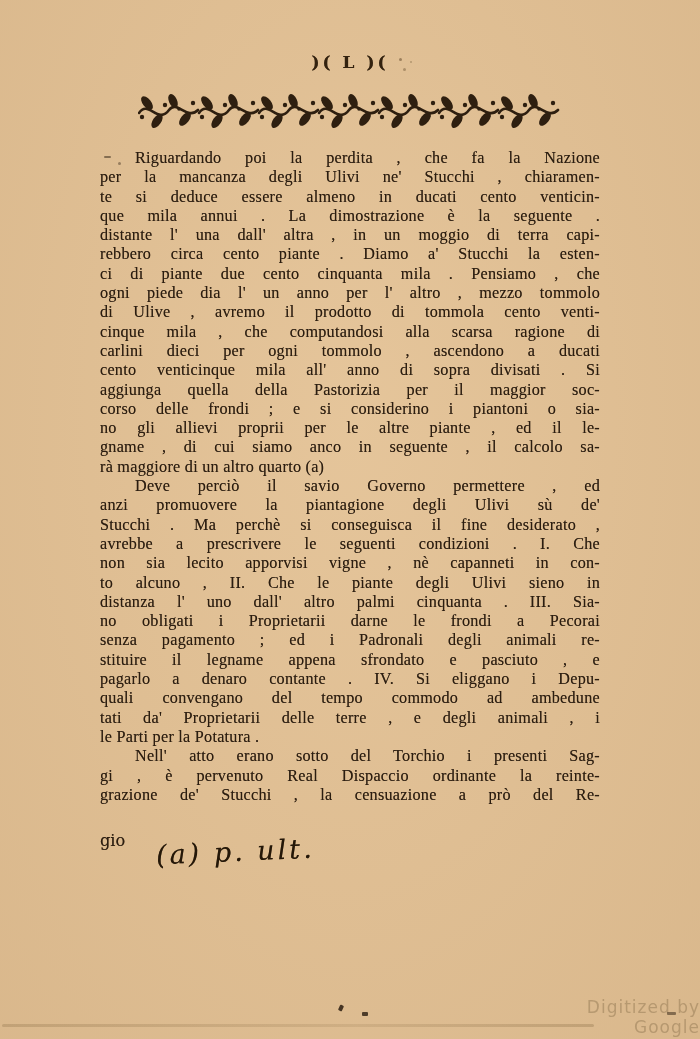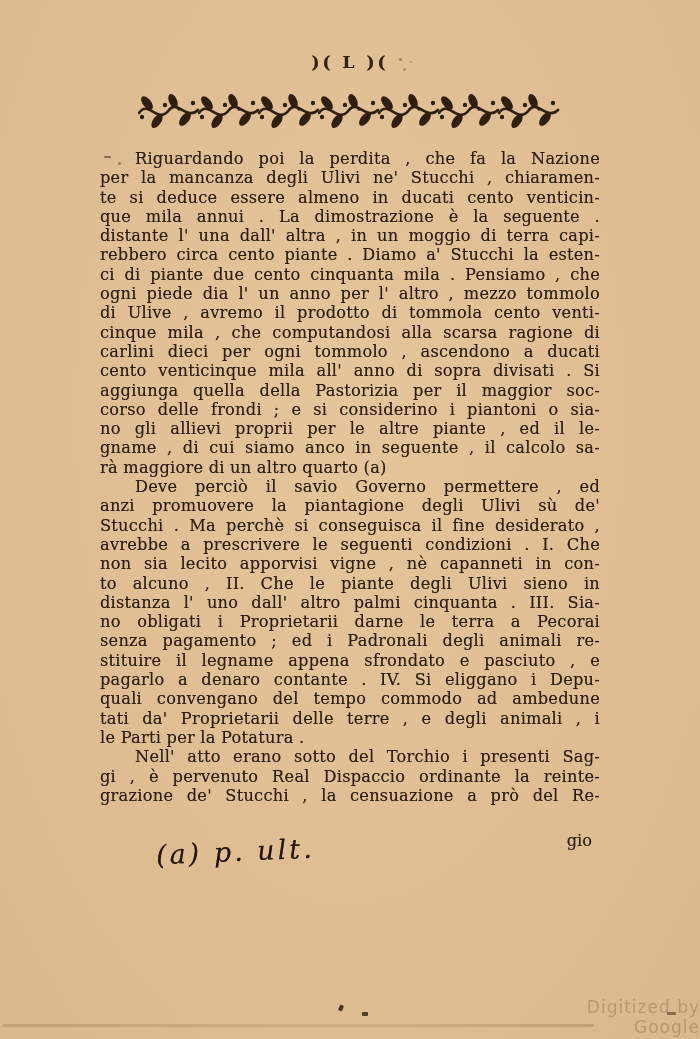--- a/index.html
+++ b/index.html
@@ -21,25 +21,25 @@
   .hs1{left:399px;top:58px;width:3px;height:3px;opacity:.45;}
   .hs2{left:403px;top:68px;width:3px;height:3px;opacity:.35;}
   .hs3{left:410px;top:61px;width:2px;height:2px;opacity:.3;}
   .ornament{position:absolute;top:93px;left:138px;width:424px;height:38px;}
   .text-block{
     position:absolute;top:149px;left:100px;width:500px;
     font-size:16.2px;line-height:19.3px;
     letter-spacing:0.25px;
     text-shadow:0 0 0.5px rgba(43,29,16,.55);
   }
-  .line{text-align:justify;text-align-last:justify;}
+  .line{text-align:justify;text-align-last:justify;font-family:Liberation Serif, serif;}
   .line.short{text-align-last:left;}
   .line.indent{text-indent:35px;}
   .catchword{
-    position:absolute;top:831px;left:100px;width:492px;text-align:right;
+    position:absolute;top:831px;left:100px;width:492px;
     font-size:16.2px;text-shadow:0 0 0.5px rgba(43,29,16,.55);
   }
   .handwritten{
     position:absolute;top:836px;left:156px;
     font-size:27px;font-style:italic;letter-spacing:3px;
     color:#241708;transform:rotate(-2.5deg);
     text-shadow:0 0 0.6px rgba(36,23,8,.6);
   }
   .watermark{
     position:absolute;top:997px;left:543px;
@@ -116,21 +116,21 @@
       <div class="line">no gli allievi proprii per le altre piante , ed il le-</div>
       <div class="line">gname , di cui siamo anco in seguente , il calcolo sa-</div>
       <div class="line short">rà maggiore di un altro quarto (a)</div>
       <div class="line indent">Deve perciò il savio Governo permettere , ed</div>
       <div class="line">anzi promuovere la piantagione degli Ulivi sù de'</div>
       <div class="line">Stucchi . Ma perchè si conseguisca il fine desiderato ,</div>
       <div class="line">avrebbe a prescrivere le seguenti condizioni . I. Che</div>
       <div class="line">non sia lecito apporvisi vigne , nè capanneti in con-</div>
       <div class="line">to alcuno , II. Che le piante degli Ulivi sieno in</div>
       <div class="line">distanza l' uno dall' altro palmi cinquanta . III. Sia-</div>
-      <div class="line">no obligati i Proprietarii darne le terra a Pecorai</div>
+      <div class="line">no obligati i Proprietarii darne le frondi a Pecorai</div>
       <div class="line">senza pagamento ; ed i Padronali degli animali re-</div>
       <div class="line">stituire il legname appena sfrondato e pasciuto , e</div>
       <div class="line">pagarlo a denaro contante . IV. Si eliggano i Depu-</div>
       <div class="line">quali convengano del tempo commodo ad ambedune</div>
       <div class="line">tati da' Proprietarii delle terre , e degli animali , i</div>
       <div class="line short">le Parti per la Potatura .</div>
       <div class="line indent">Nell' atto erano sotto del Torchio i presenti Sag-</div>
       <div class="line">gi , è pervenuto Real Dispaccio ordinante la reinte-</div>
       <div class="line">grazione de' Stucchi , la censuazione a prò del Re-</div>
     </div>

